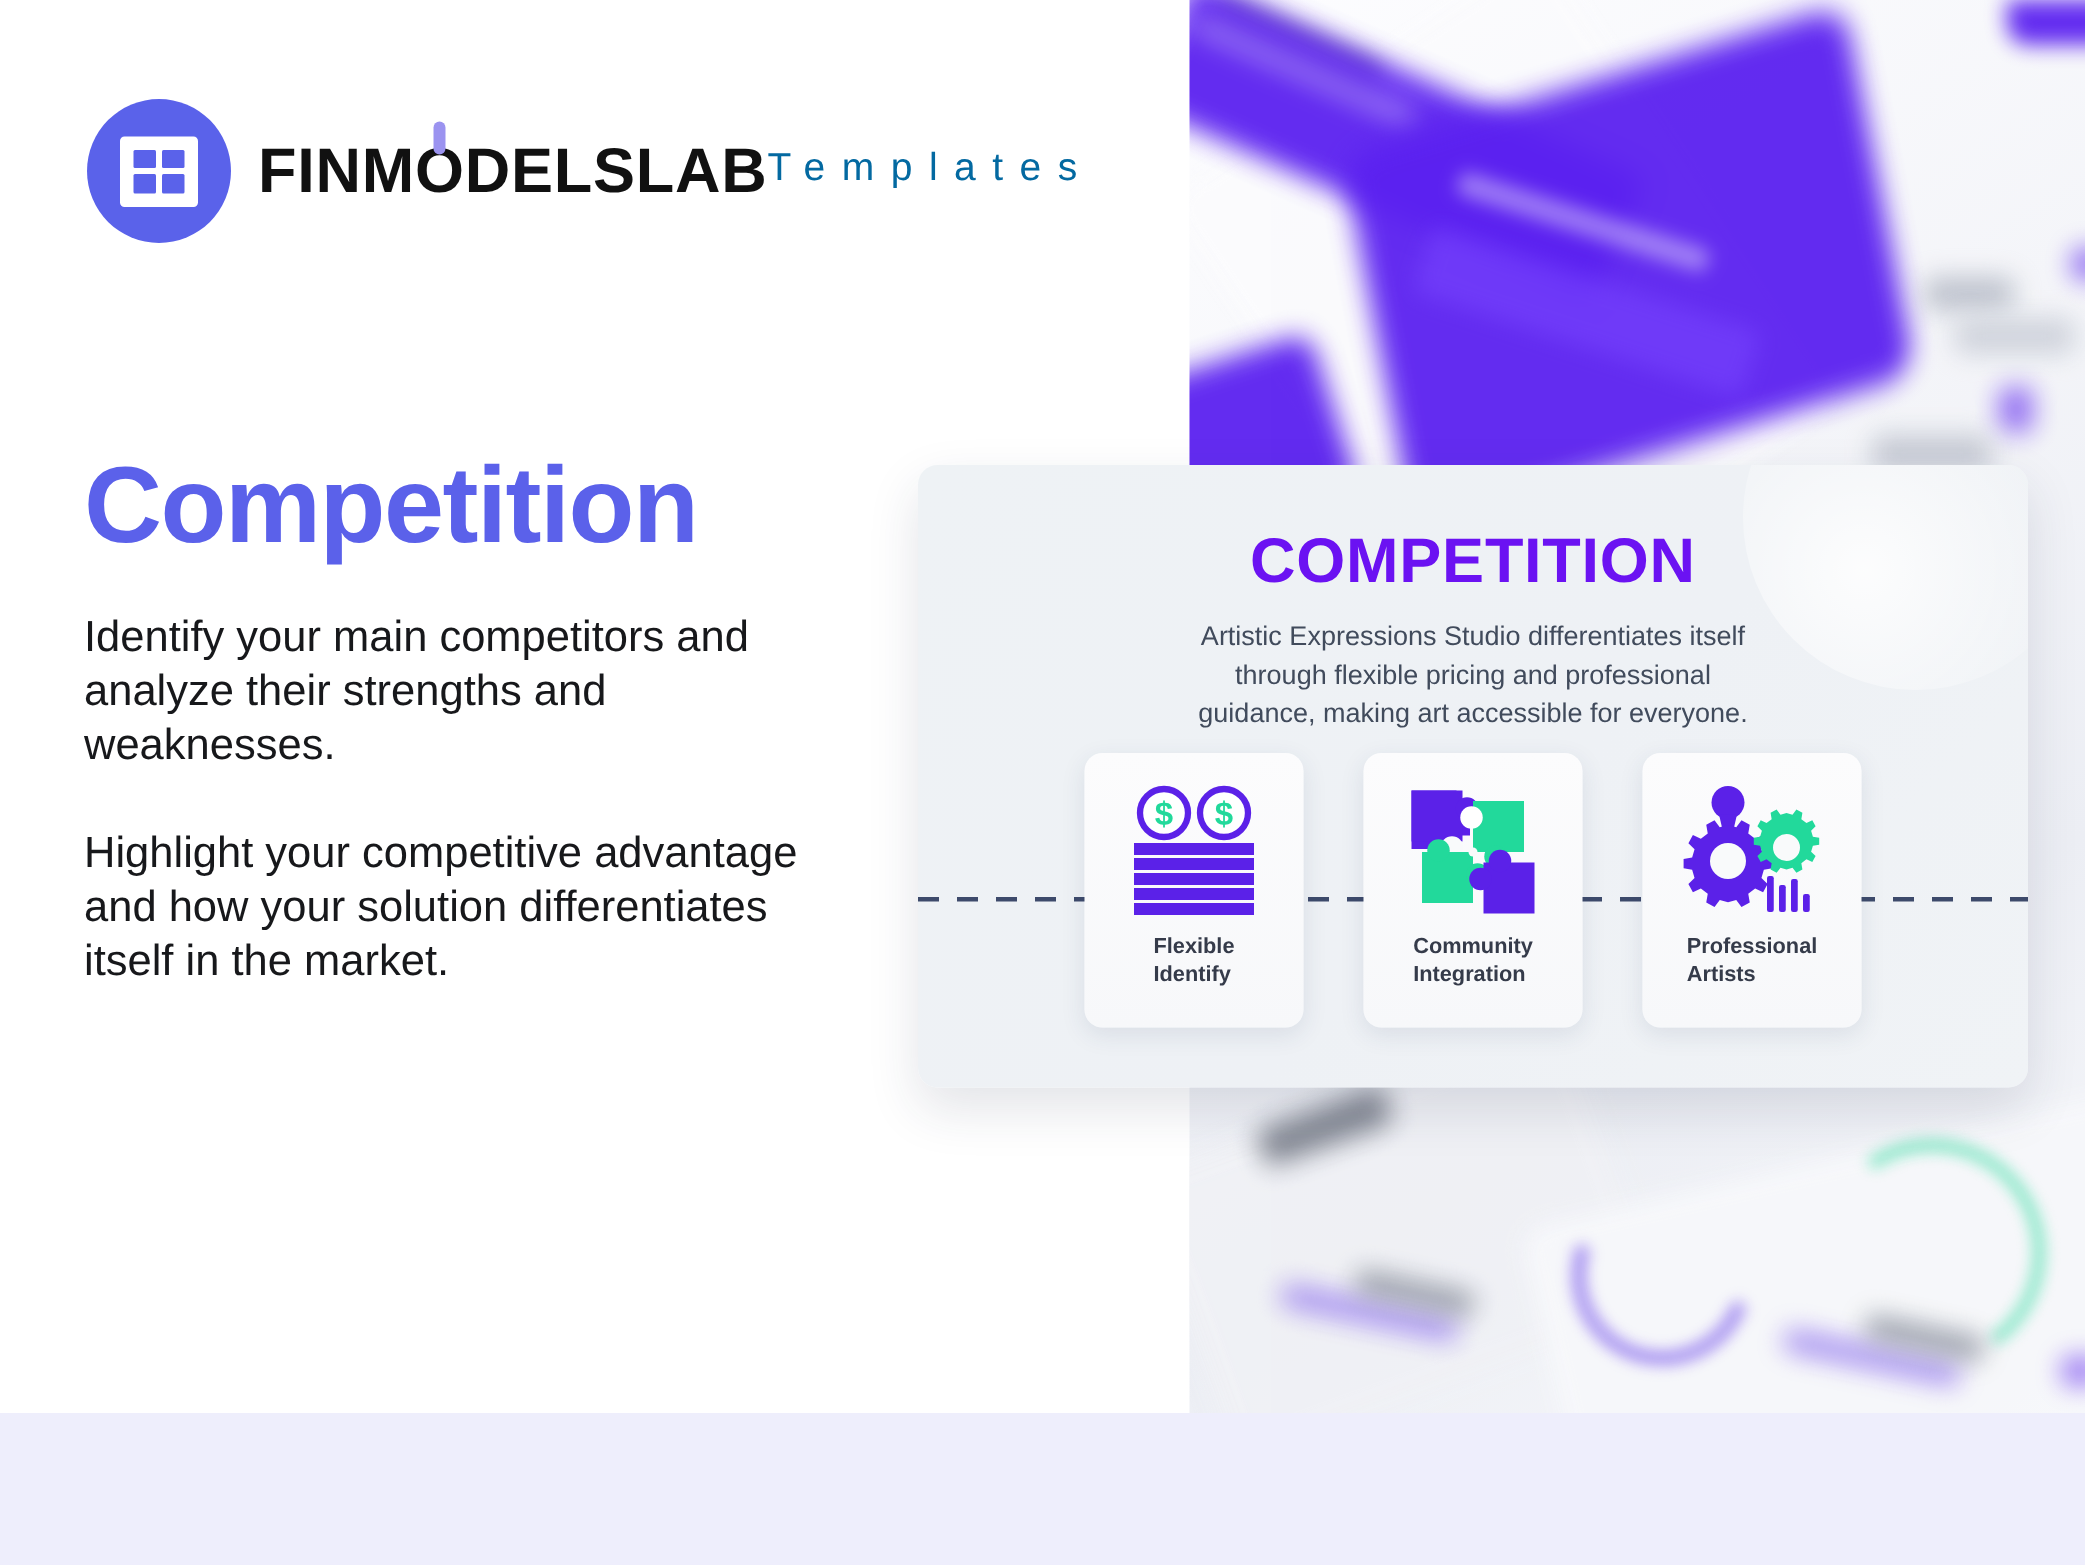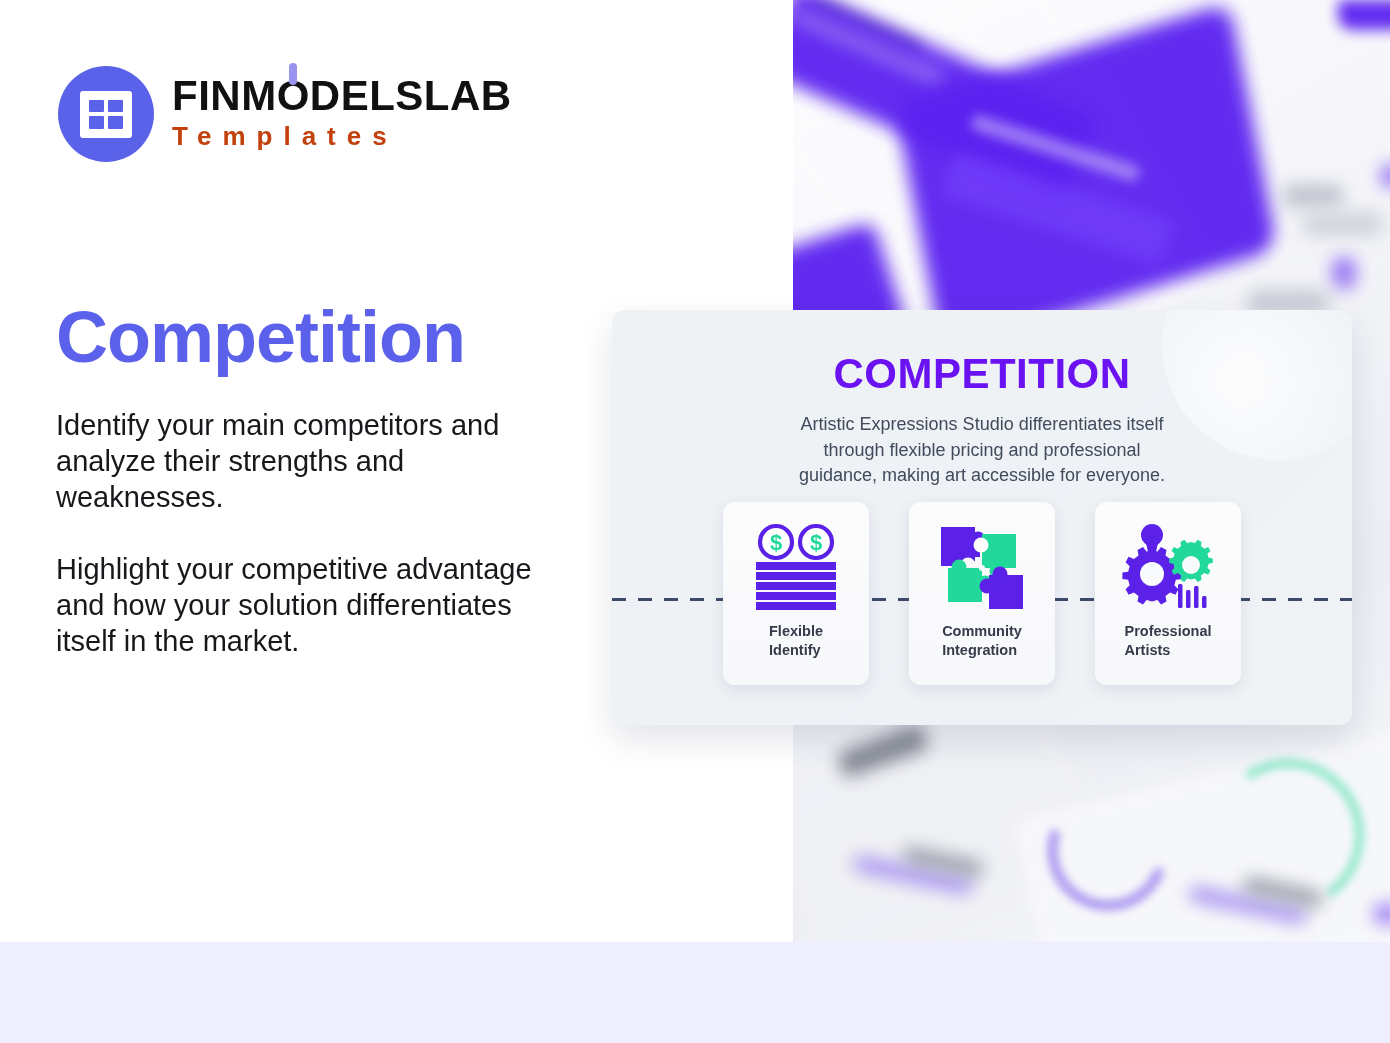--- a/index.html
+++ b/index.html
@@ -92,36 +92,36 @@
     flex-shrink: 0;
   }
   .logo-grid {
     width: 52px; height: 47px;
     border: 5px solid #ffffff; border-radius: 3px;
     display: grid; grid-template-columns: 1fr 1fr; grid-template-rows: 1fr 1fr;
     gap: 4px; padding: 4px; background: #ffffff;
   }
   .logo-grid span { background: #5a62ea; border-radius: 1px; }
 
-  .logo-text { display: flex; flex-direction: column; justify-content: flex-start; }
+  .logo-text { display: flex; flex-direction: row; justify-content: flex-start; }
   .brand-main {
     font-size: 42px; font-weight: 700; letter-spacing: .5px;
     color: #111111; line-height: 1.02; white-space: nowrap;
     position: relative; display: inline-block;
   }
   .brand-o-wrap { position: relative; display: inline-block; }
   .brand-o-stem {
     position: absolute; left: 50%; top: -12px;
     transform: translateX(-50%);
     width: 8px; height: 22px; border-radius: 4px;
     background: #9b93f0;
   }
   .brand-sub {
-    font-size: 26px; font-weight: 700; letter-spacing: 11px;
-    color: #c2410c; line-height: 1.25; margin-top: 2px;
+    font-size: 26px; font-weight: 400; letter-spacing: 11px;
+    color: #0369a1; line-height: 1.25; margin-top: 2px;
   }
 
   .headline {
     position: absolute; left: 56px; top: 300px;
     font-size: 72px; font-weight: 700; letter-spacing: -1px;
     color: #5b61ea; line-height: 1.05;
   }
 
   .para {
     position: absolute; left: 56px;

